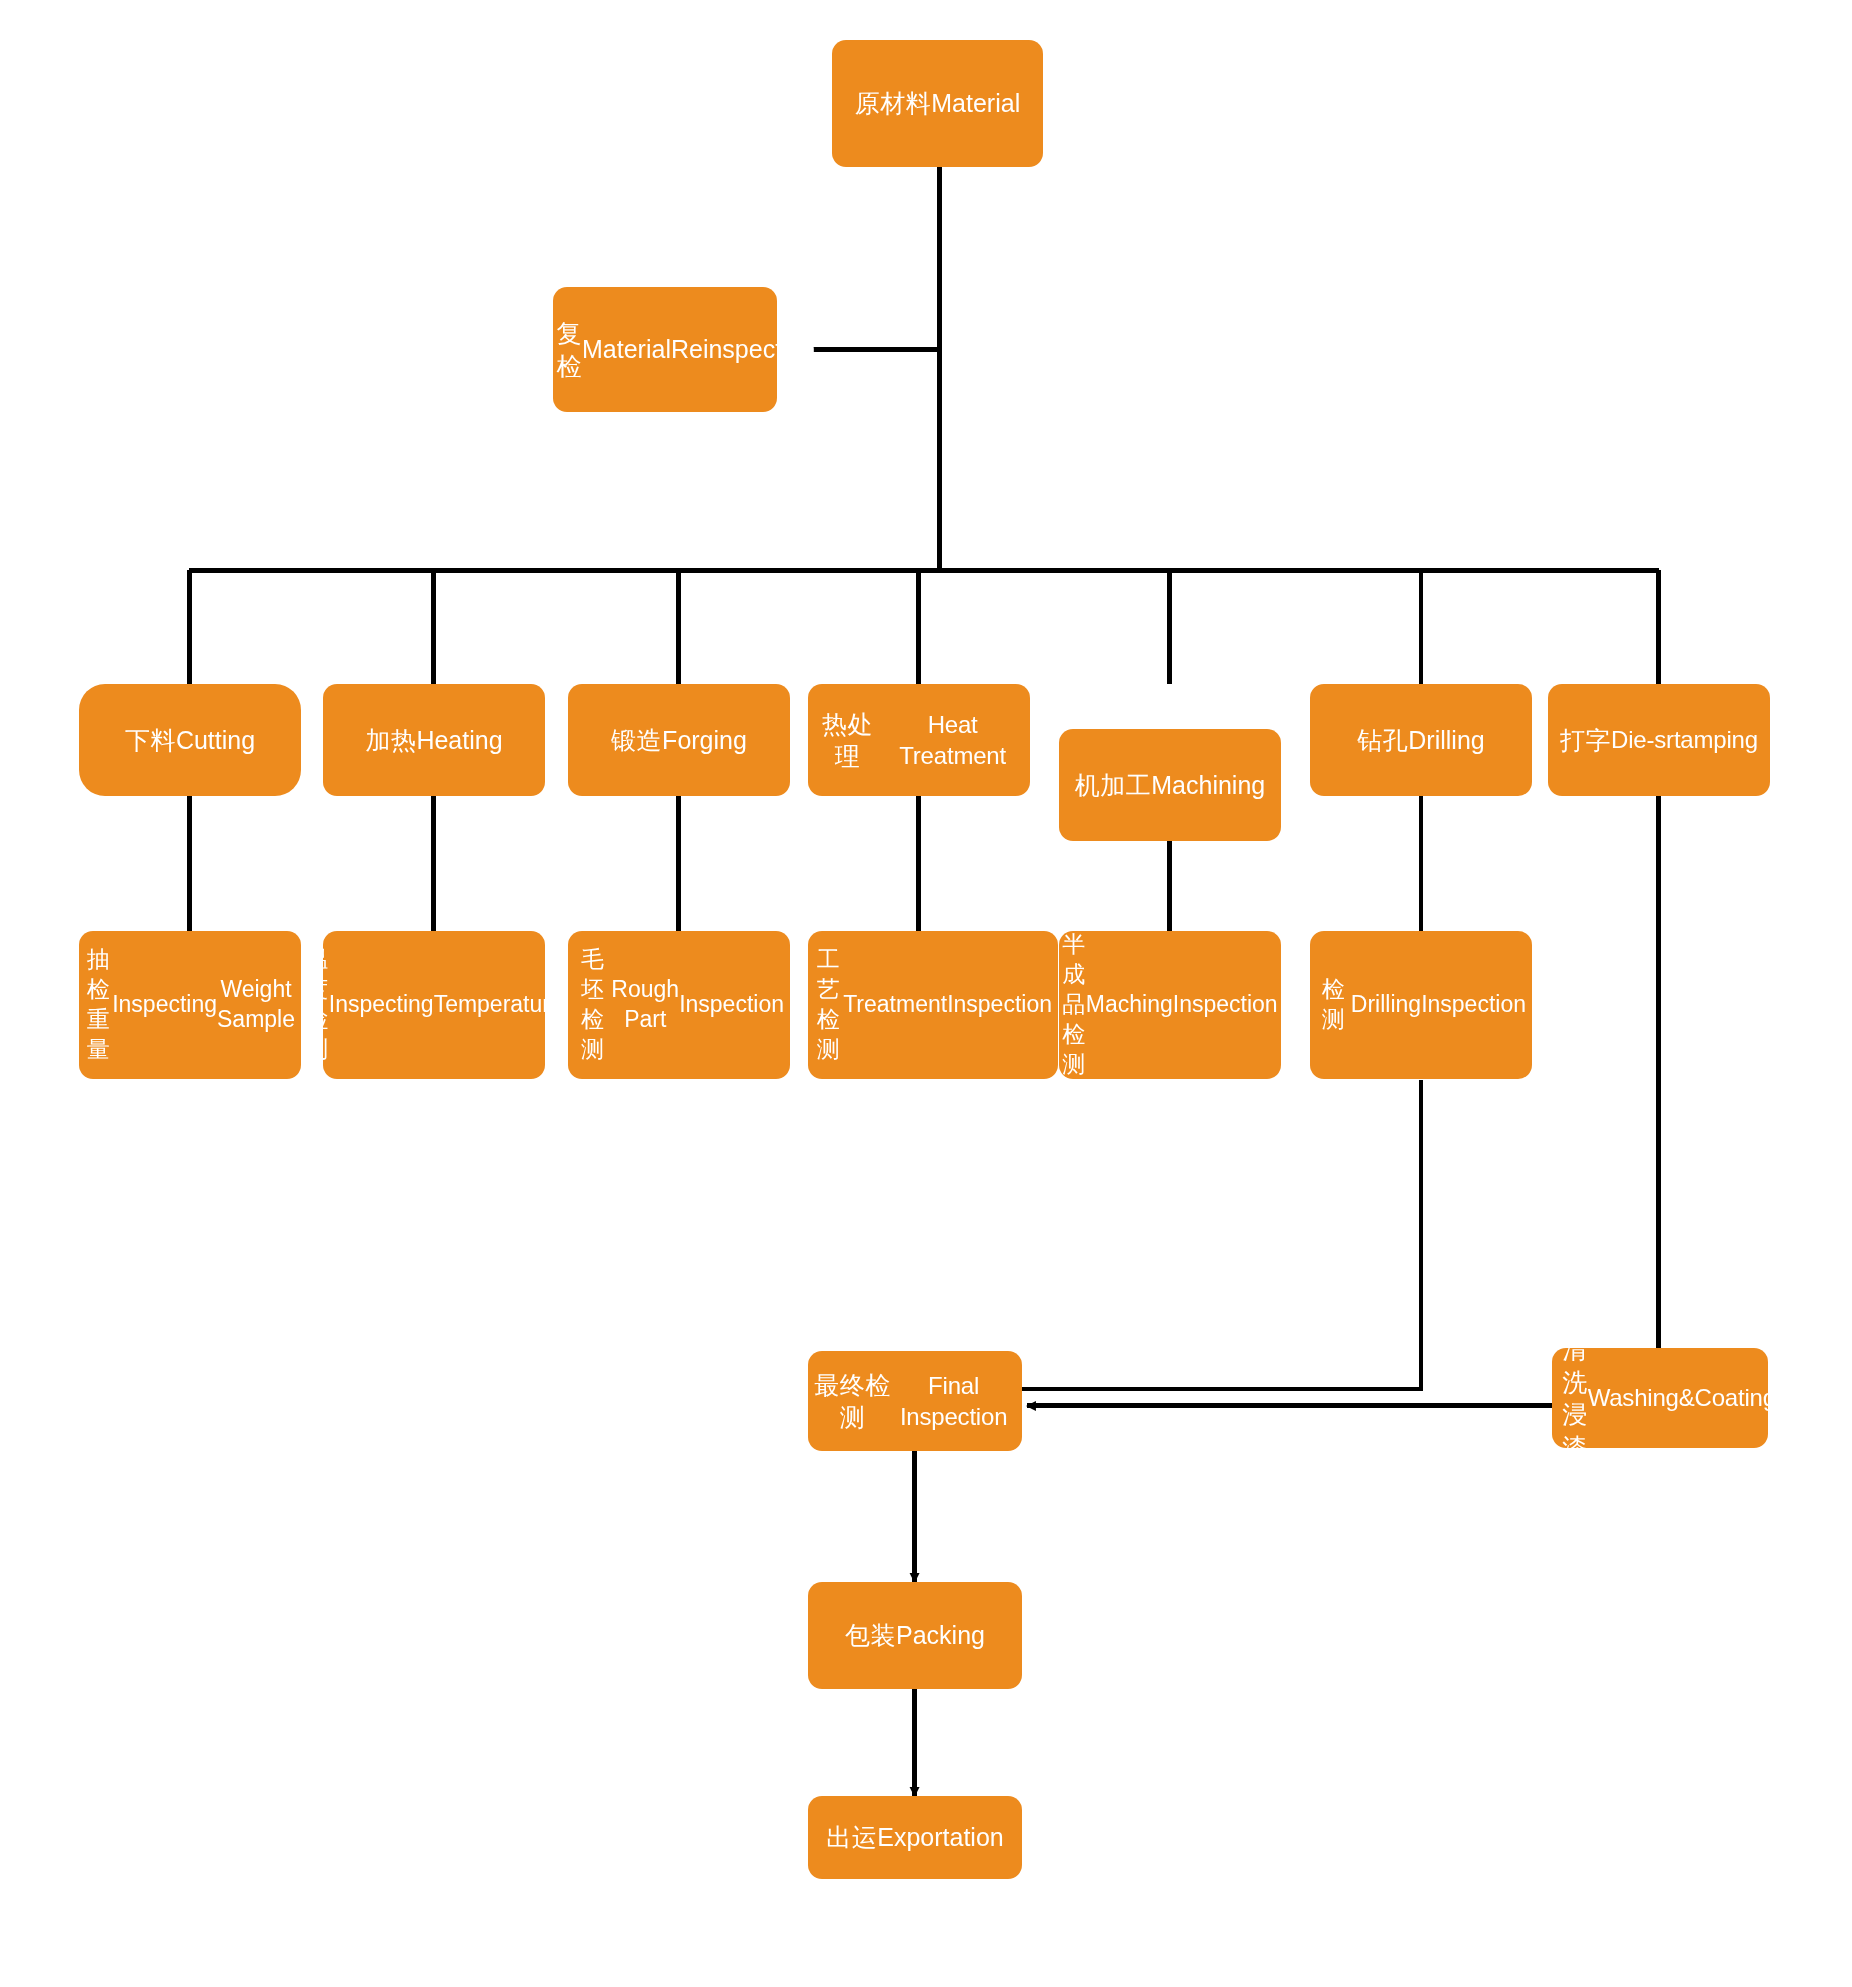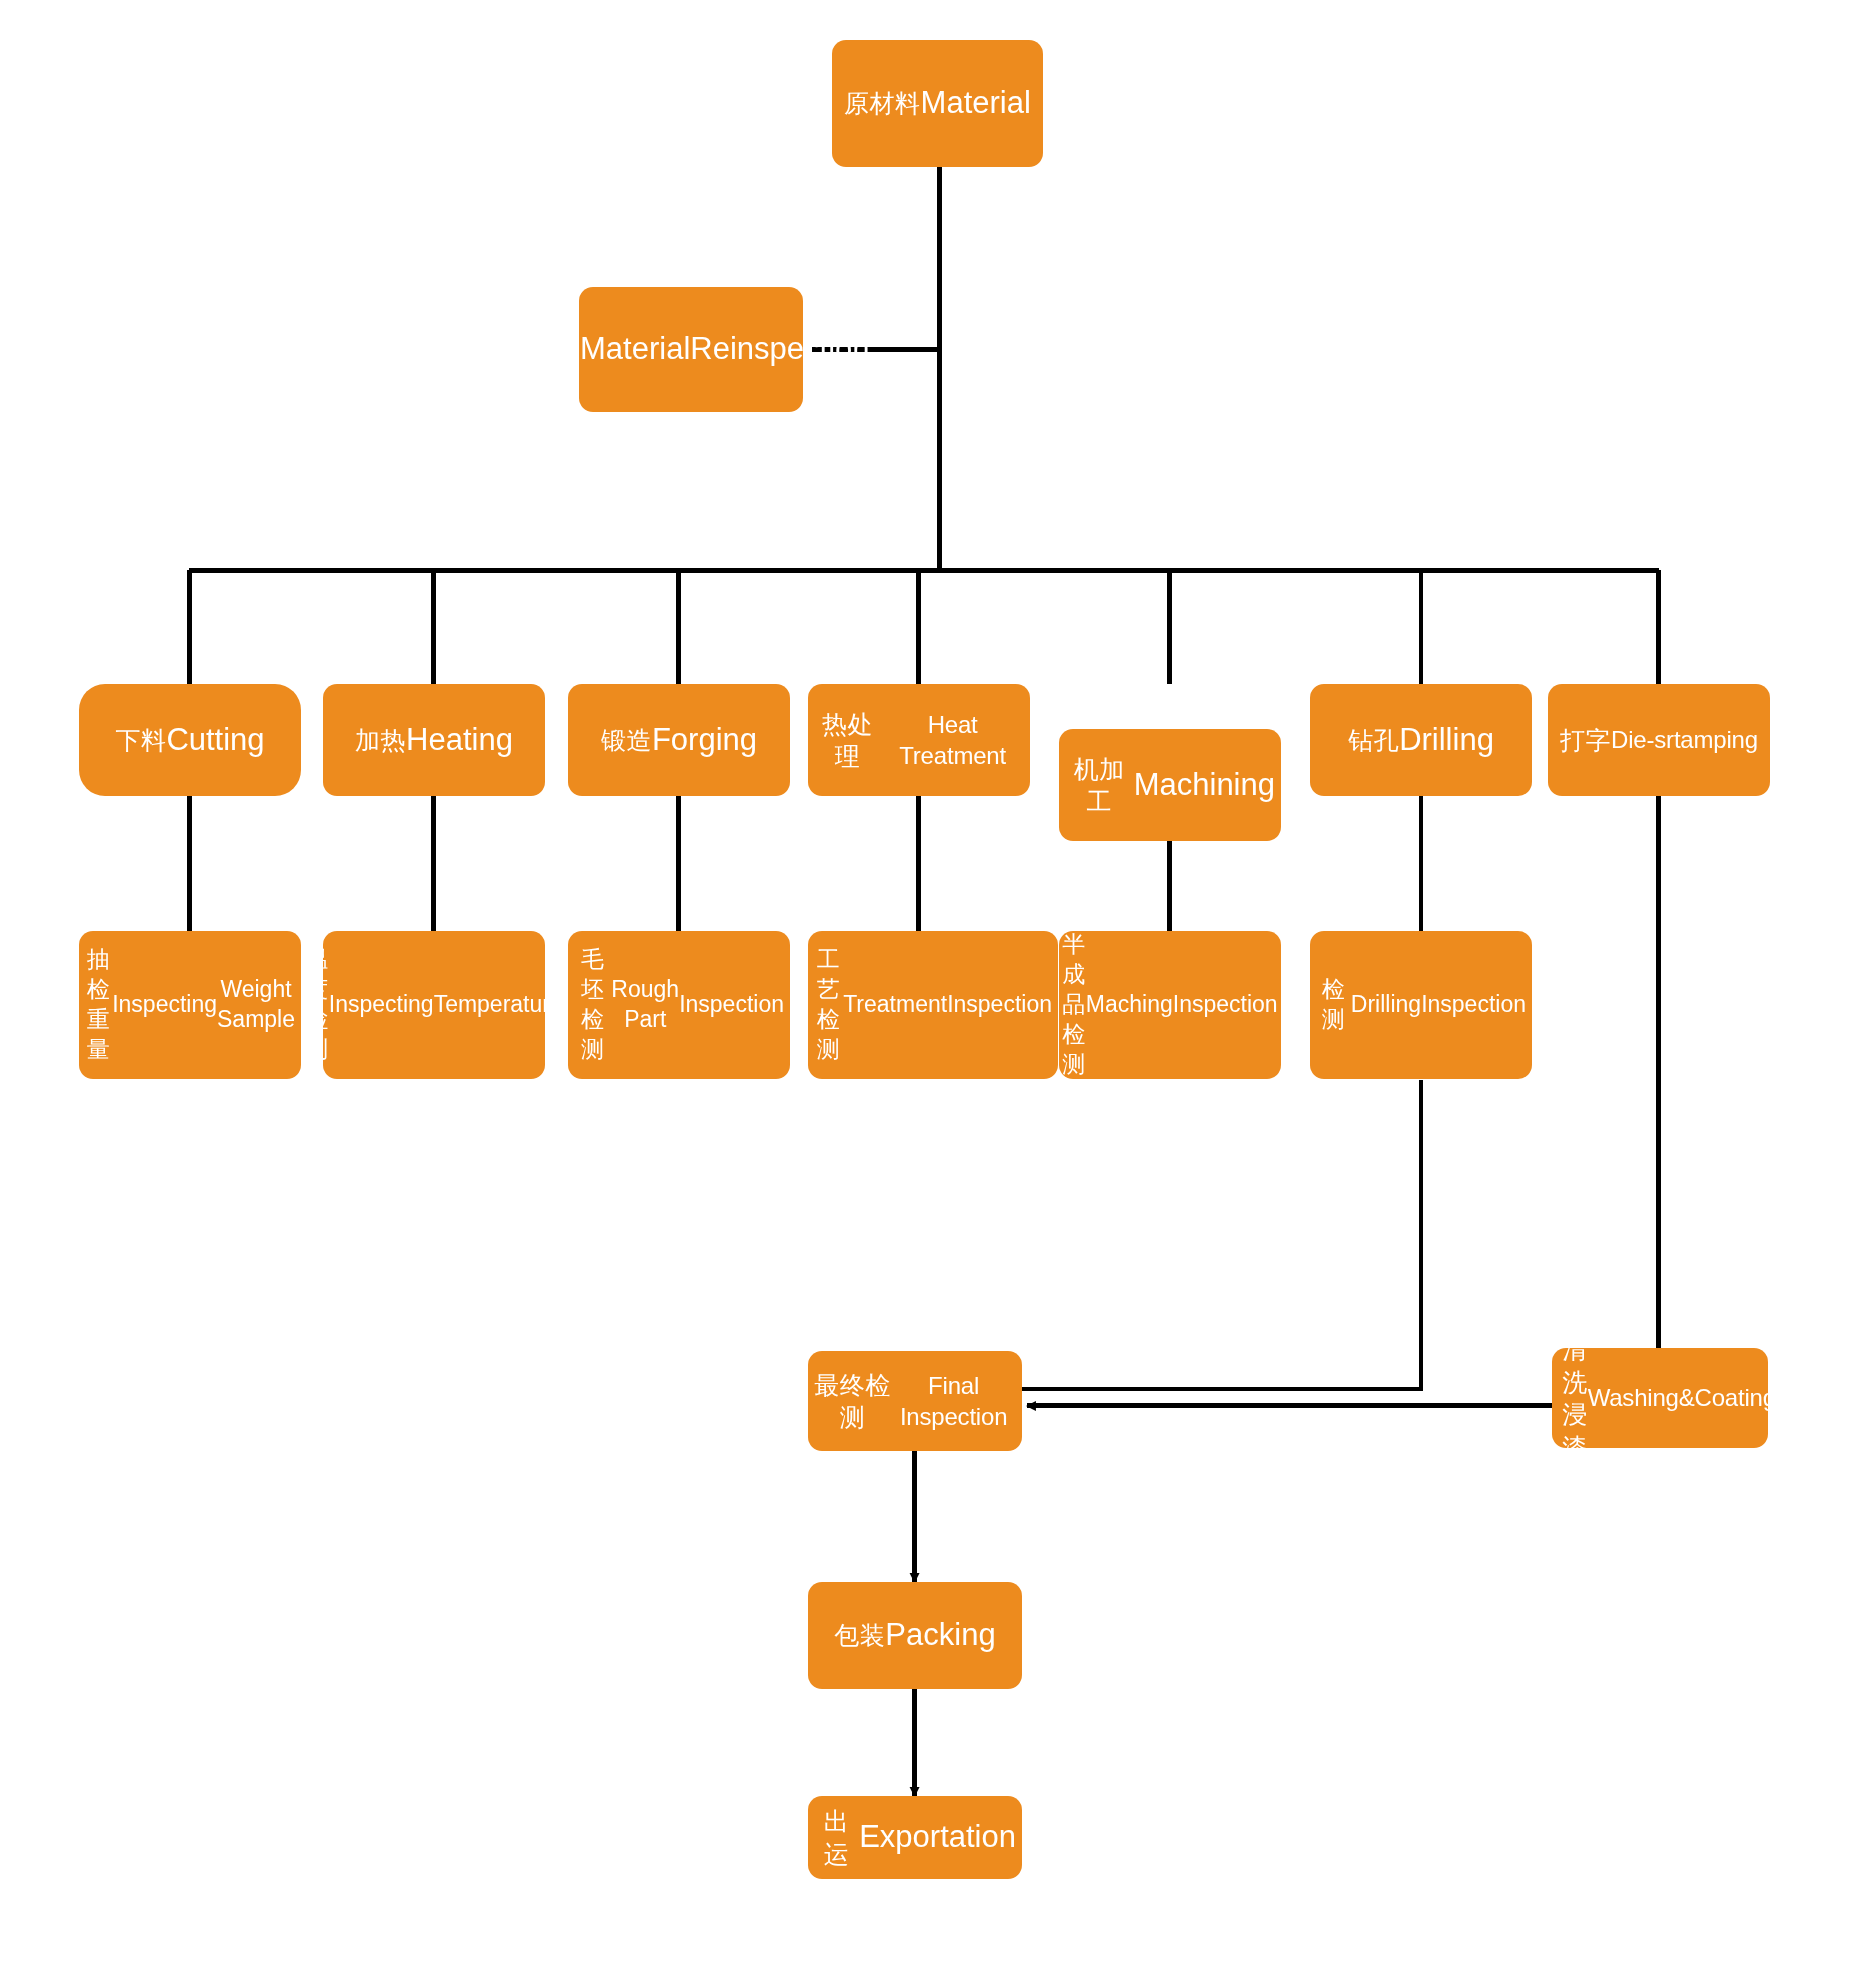--- a/index.html
+++ b/index.html
@@ -38,21 +38,21 @@
     text-align: center;
     line-height: 1.30;
     z-index: 5;
     padding: 4px 6px;
   }
   .node .cn {
     font-size: 25px;
     letter-spacing: 0.5px;
   }
   .node .en {
-    font-size: 31px;
+    font-size: 25px;
   }
   .node.sm .cn { font-size: 23px; }
   .node.sm .en { font-size: 23px; }
   .node.tight .en { font-size: 24px; letter-spacing: -0.2px; }
 </style>
 </head>
 <body>
 
 <div id="stage">
 
@@ -96,21 +96,21 @@
 
       <path d="M919,1673 L919,1805" marker-end="url(#arrow)"></path>
     </g>
   </svg>
 
   <div class="node" style="left:832px; top:40px; width:211px; height:127px;">
     <span class="cn">原材料</span>
     <span class="en">Material</span>
   </div>
 
-  <div class="node" style="left:579px; top:287px; width:224px; height:125px;padding-left:48px;">
+  <div class="node" style="left:553px; top:287px; width:224px; height:125px;padding-left:48px;">
     <span class="cn">复检</span>
     <span class="en">Material</span>
     <span class="en">Reinspection</span>
   </div>
 
   <div class="node" style="left:79px; top:684px; width:222px; height:112px;border-radius:26px;">
     <span class="cn">下料</span>
     <span class="en">Cutting</span>
   </div>
 

